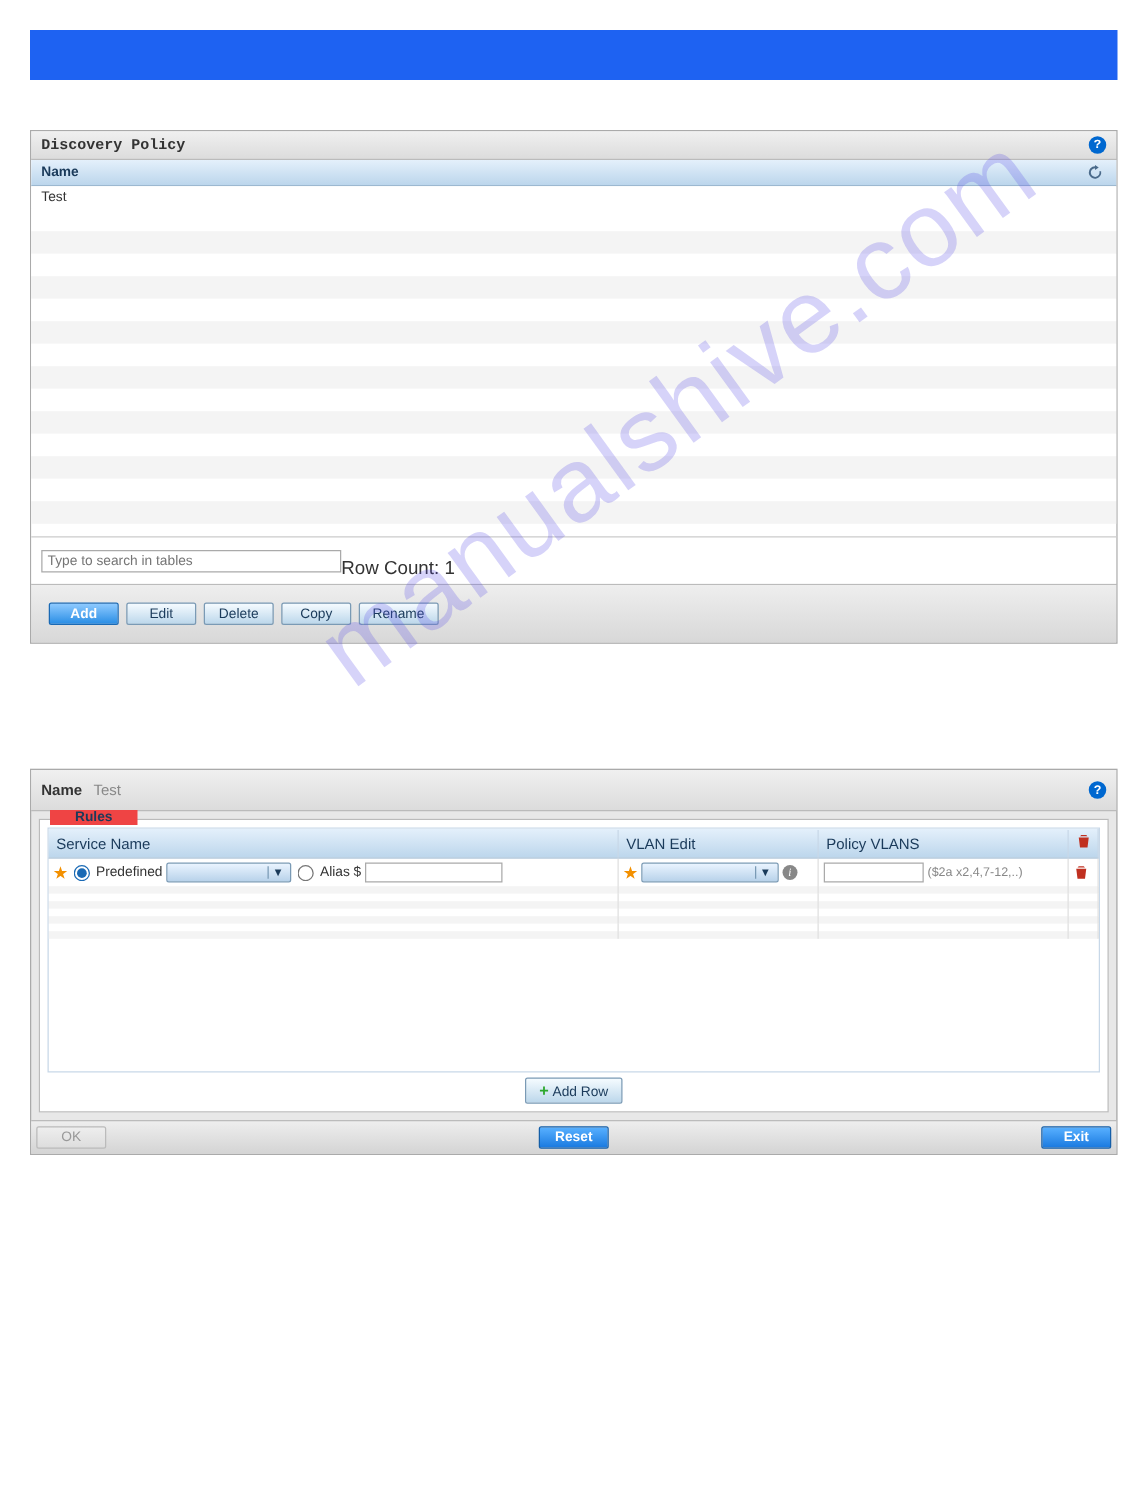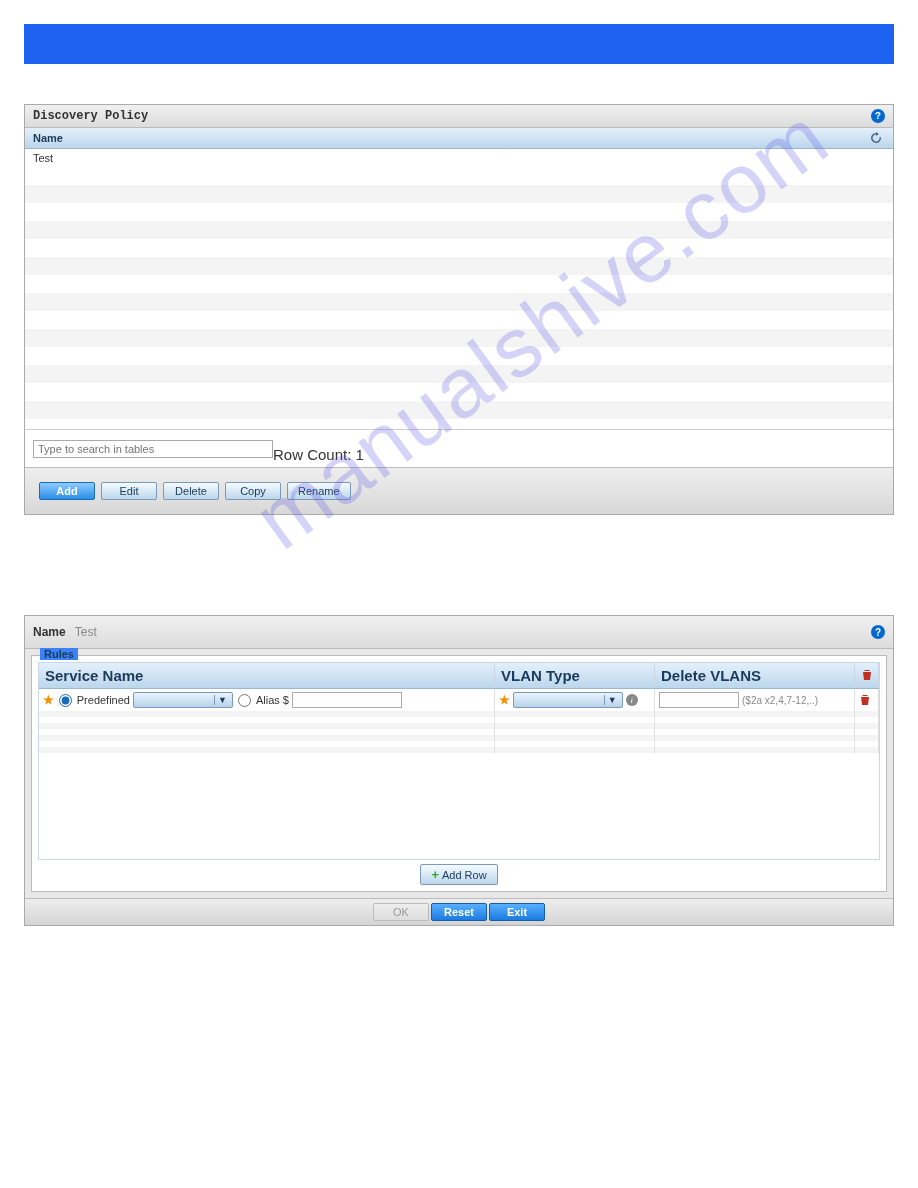--- a/index.html
+++ b/index.html
@@ -27,23 +27,23 @@
   .btn.exit { background: linear-gradient(#58b0ff,#1a7ae0); color: #fff; font-weight: bold; border-color: #155fa8; }
   .btn.disabled { background: linear-gradient(#eee,#ddd); color: #999; border-color: #bbb; cursor: default; }
   .btn.addrow { background: linear-gradient(#f5fbff,#bcd7eb); }
   .plus { color: #2da82d; font-weight: bold; font-size: 13px; margin-right: 3px; }
   .gap { height: 100px; }
   
   .namehead { display: flex; align-items: center; justify-content: space-between; padding: 16px 8px; height: 20px; background: linear-gradient(#f0f0f0,#dcdcdc); border-bottom: 1px solid #bbb; font-size: 12px; }
   .namehead .lbl { color: #333; font-weight: bold; margin-right: 6px; }
   .namehead .val { color: #888; }
   .fieldset { border: 1px solid #bbb; margin: 6px; padding: 6px; position: relative; background: #fff; }
-  .legend { position: absolute; top: -8px; left: 8px; background: #3b82f6; padding: 0 4px; font-weight: bold; font-size: 11px; color: #1a3a5a; }
+  .legend { position: absolute; top: -8px; left: 8px; background: #ef4444; padding: 0 20px; font-weight: bold; font-size: 11px; color: #1a3a5a; }
   .rules-grid { border: 1px solid #c8d8e8; }
-  .rg-head { display: flex; background: linear-gradient(#e4f0fb,#bcd6ec); border-bottom: 1px solid #9cb8d0; font-weight: bold; color: #1a3a5a; font-size: 15px; align-items: center; }
+  .rg-head { display: flex; background: linear-gradient(#e4f0fb,#bcd6ec); border-bottom: 1px solid #9cb8d0; font-weight: normal; color: #1a3a5a; font-size: 12px; align-items: center; }
   .rg-head > div { padding: 4px 6px; border-right: 1px solid #c8d8e8; }
   .rg-col-svc { flex: 1.5; }
   .rg-col-vlan { width: 160px; }
   .rg-col-svlans { width: 200px; }
   .rg-col-del { width: 24px; text-align: center; border-right: none; }
   .rg-body { min-height: 170px; }
   .rg-row { display: flex; font-size: 11px; }
   .rg-row > div { padding: 3px 4px; border-right: 1px solid #e0e0e0; display: flex; align-items: center; gap: 3px; flex-wrap: nowrap; }
   .rg-row:nth-child(odd) { background: #fff; }
   .rg-row:nth-child(even) { background: #f4f4f4; }
@@ -51,21 +51,21 @@
   input[type=radio] { margin: 0 2px; accent-color: #1a6ab5; }
   .combo { border: 1px solid #7a9ab5; border-radius: 2px; background: linear-gradient(#eaf4ff,#b8d2ea); height: 16px; width: 100px; display: inline-flex; align-items: center; justify-content: flex-end; padding-right: 2px; cursor: pointer; }
   .combo .arrow { border-left: 1px solid #7a9ab5; padding: 0 3px; font-size: 9px; color: #1a3a5a; }
   .txt { border: 1px solid #aaa; padding: 1px 3px; width: 110px; font-size: 11px; height: 16px; }
   .txt.sm { width: 80px; }
   .del-ico { width: 12px; height: 12px; display: inline-flex; align-items: center; justify-content: center; cursor: pointer; }
   .del-ico svg { width: 12px; height: 12px; }
   .info-ico { width: 12px; height: 12px; border-radius: 50%; background: #888; color: #fff; display: inline-flex; align-items: center; justify-content: center; font-size: 9px; font-style: italic; font-family: Georgia,serif; cursor: default; }
   .hint { color: #888; font-size: 10px; }
   .addrow-bar { display: flex; justify-content: center; padding: 4px 0 0 0; }
-  .footbar { background: linear-gradient(#eee,#d4d4d4); padding: 4px; display: flex; justify-content: center; gap: 2px; border-top: 1px solid #bbb; }
+  .footbar { background: linear-gradient(#eee,#d4d4d4); padding: 4px; display: flex; justify-content: space-between; gap: 2px; border-top: 1px solid #bbb; }
   
   .watermark { position: absolute; top: 280px; left: 200px; font-size: 84px; color: rgba(90,80,230,0.25); font-weight: normal; transform: rotate(-36deg); pointer-events: none; user-select: none; font-family: "Comic Sans MS", cursive, sans-serif; letter-spacing: 2px; }
   .blank-rows { display:flex; flex-direction:column; }
   .blank-rows .row { height:18px; }
 </style>
 </head>
 <body>
 
 <div class="page">
   <div class="top-bar"></div>
@@ -127,22 +127,22 @@
         <span class="lbl">Name</span>
         <span class="val">Test</span>
       </span>
       <span class="help-ico">?</span>
     </div>
     <div class="fieldset">
       <span class="legend">Rules</span>
       <div class="rules-grid">
         <div class="rg-head">
           <div class="rg-col-svc">Service Name</div>
-          <div class="rg-col-vlan">VLAN Type</div>
-          <div class="rg-col-svlans">Delete VLANS</div>
+          <div class="rg-col-vlan">VLAN Edit</div>
+          <div class="rg-col-svlans">Policy VLANS</div>
           <div class="rg-col-del">
             <span class="del-ico">
               <svg viewBox="0 0 12 12">
                   <path d="M2 3h8l-1 8H3L2 3zm2-2h4l1 1H3l1-1z" fill="#c03020"></path>
                 </svg>
             </span>
           </div>
         </div>
         <div class="rg-body">
           <div class="rg-row">

